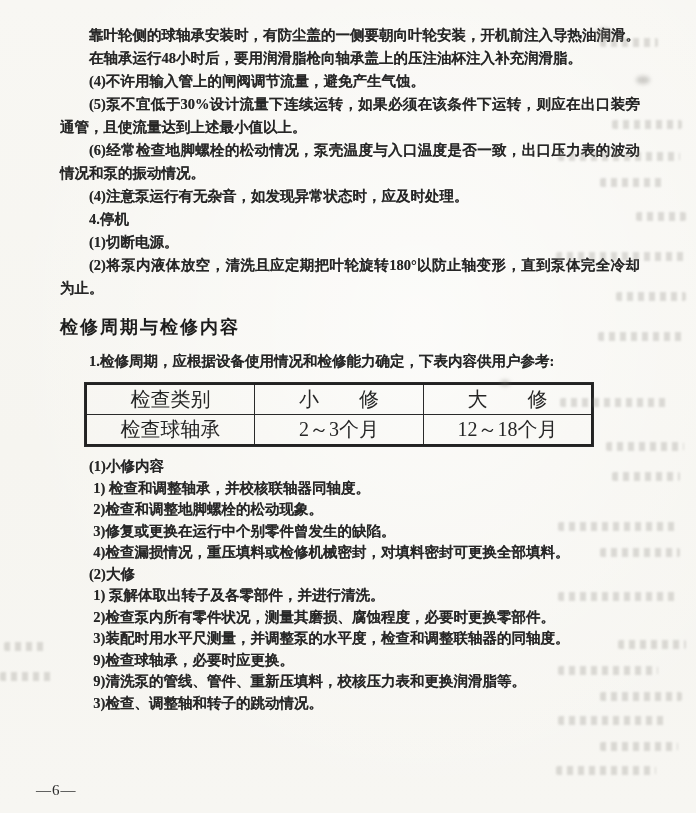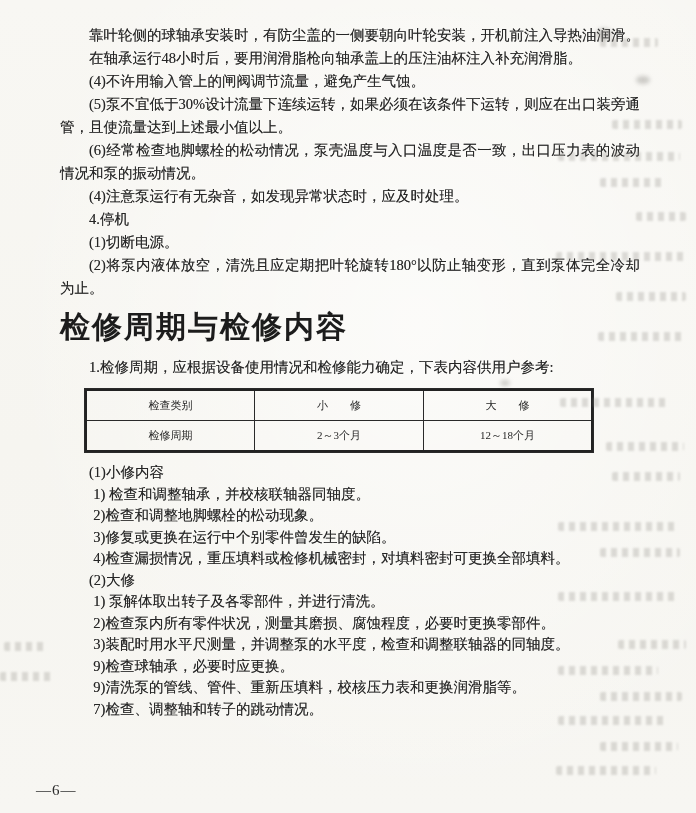--- a/index.html
+++ b/index.html
@@ -25,41 +25,42 @@
     width: 580px;
   }
   .para {
     font-size: 14.5px;
     line-height: 23px;
     text-align: justify;
     text-indent: 2em;
     margin: 0;
     color: #262626;
     text-shadow: 0 0 0.4px rgba(40,40,40,0.55);
+    font-weight: bold;
   }
   .section-heading {
     font-family: "Liberation Sans", "DejaVu Sans", sans-serif;
     font-weight: bold;
-    font-size: 30px;
+    font-size: 18px;
     letter-spacing: 2px;
     color: #1c1c1c;
-    margin: 12px 0 14px 0;
+    margin: 12px 0 8px 0;
     line-height: 30px;
     text-indent: 0;
   }
   .maint-table {
     border-collapse: collapse;
     width: 508px;
     margin: 10px 0 10px 25px;
     table-layout: fixed;
   }
   .maint-table td {
     border: 1px solid #2a2a2a;
     text-align: center;
-    font-size: 11px;
+    font-size: 20px;
     color: #262626;
     height: 29px;
     padding: 0 4px;
   }
   .maint-table { border: 2px solid #222; box-shadow: 0 0 0 1px #2a2a2a; }
   .list .para { line-height: 21.5px; }
   .sub-item { text-indent: 2.3em; }
   .footer-num {
     position: absolute;
     left: 36px;
@@ -108,40 +109,40 @@
     <p class="para">1.检修周期，应根据设备使用情况和检修能力确定，下表内容供用户参考:</p>
 
     <table class="maint-table">
       <tbody>
         <tr>
           <td>检查类别</td>
           <td>小　　修</td>
           <td>大　　修</td>
         </tr>
         <tr>
-          <td>检修周期</td>
+          <td>检查球轴承</td>
           <td>2～3个月</td>
           <td>12～18个月</td>
         </tr>
       </tbody>
     </table>
 
     <div class="list">
       <p class="para">(1)小修内容</p>
       <p class="para sub-item">1) 检查和调整轴承，并校核联轴器同轴度。</p>
       <p class="para sub-item">2)检查和调整地脚螺栓的松动现象。</p>
       <p class="para sub-item">3)修复或更换在运行中个别零件曾发生的缺陷。</p>
       <p class="para sub-item">4)检查漏损情况，重压填料或检修机械密封，对填料密封可更换全部填料。</p>
       <p class="para">(2)大修</p>
       <p class="para sub-item">1) 泵解体取出转子及各零部件，并进行清洗。</p>
       <p class="para sub-item">2)检查泵内所有零件状况，测量其磨损、腐蚀程度，必要时更换零部件。</p>
       <p class="para sub-item">3)装配时用水平尺测量，并调整泵的水平度，检查和调整联轴器的同轴度。</p>
       <p class="para sub-item">9)检查球轴承，必要时应更换。</p>
       <p class="para sub-item">9)清洗泵的管线、管件、重新压填料，校核压力表和更换润滑脂等。</p>
-      <p class="para sub-item">7)检查、调整轴和转子的跳动情况。</p>
+      <p class="para sub-item">3)检查、调整轴和转子的跳动情况。</p>
     </div>
 
   </div>
 
   <div class="footer-num">—6—</div>
 
   <div class="bleed" style="left:600px; top:38px;  width:58px;"></div>
   <div class="bleed" style="left:612px; top:120px; width:70px;"></div>
   <div class="bleed" style="left:558px; top:152px; width:122px;"></div>
   <div class="bleed" style="left:600px; top:178px; width:62px;"></div>

